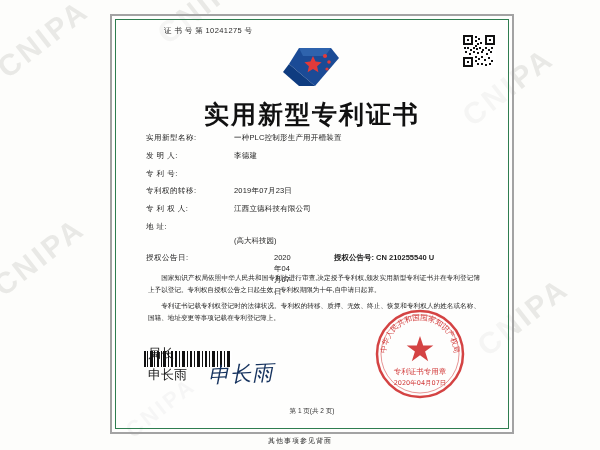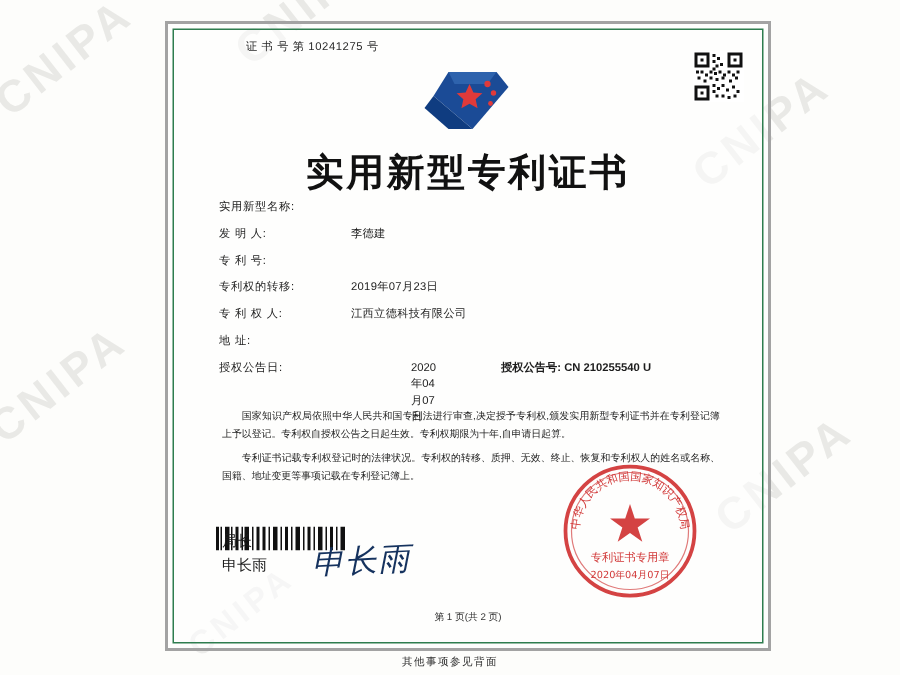--- a/index.html
+++ b/index.html
@@ -141,21 +141,21 @@
     position: absolute;
     left: 22px;
     top: 327px;
     width: 88px;
     height: 16px;
   }
   .sign {
     position: absolute;
     left: 26px;
     bottom: 38px;
-    font-size: 10px;
+    font-size: 13px;
     color: #1b1b1b;
     line-height: 1.6;
   }
   .handwrite {
     position: absolute;
     left: 86px;
     bottom: 36px;
     font-family: "DejaVu Serif", serif;
     font-size: 21px;
     font-style: italic;
@@ -277,39 +277,41 @@
             <circle cx="58" cy="27" r="1.6"></circle>
           </g>
         </svg>
       </div>
 
       <div class="title">实用新型专利证书</div>
 
       <div class="fields">
         <div class="frow">
           <div class="flabel">实用新型名称:</div>
+          <div class="fvalue">一种PLC控制形生产用开槽装置</div>
         </div>
         <div class="frow">
           <div class="flabel">发 明 人:</div>
           <div class="fvalue">李德建</div>
         </div>
         <div class="frow">
           <div class="flabel">专 利 号:</div>
         </div>
         <div class="frow">
           <div class="flabel">专利权的转移:</div>
           <div class="fvalue">2019年07月23日</div>
         </div>
         <div class="frow">
           <div class="flabel">专 利 权 人:</div>
           <div class="fvalue">江西立德科技有限公司</div>
         </div>
         <div class="frow">
           <div class="flabel">地      址:</div>
         </div>
+        <div class="fsub">(高大科技园)</div>
         <div class="grantrow">
           <div class="flabel">授权公告日:</div>
           <div class="mid">2020年04月07日</div>
           <div class="right">
             <span>授权公告号:</span>
             <span>CN 210255540 U</span>
           </div>
         </div>
       </div>
 

